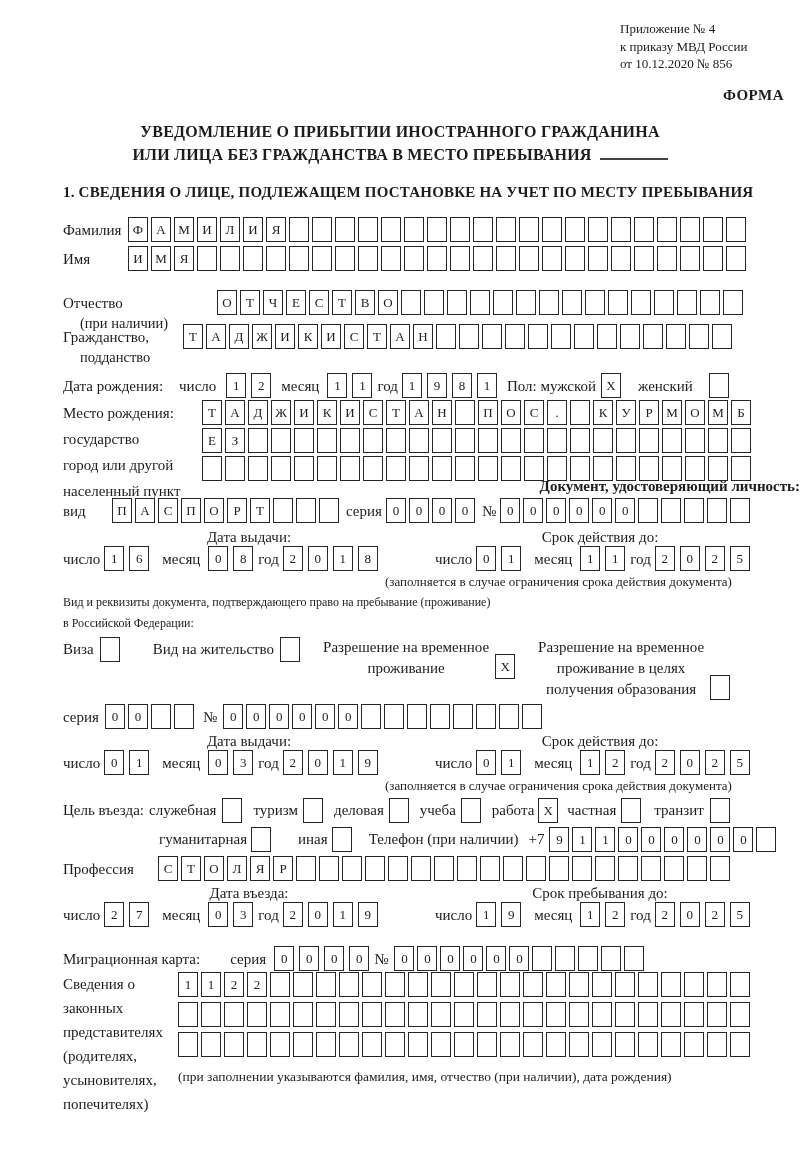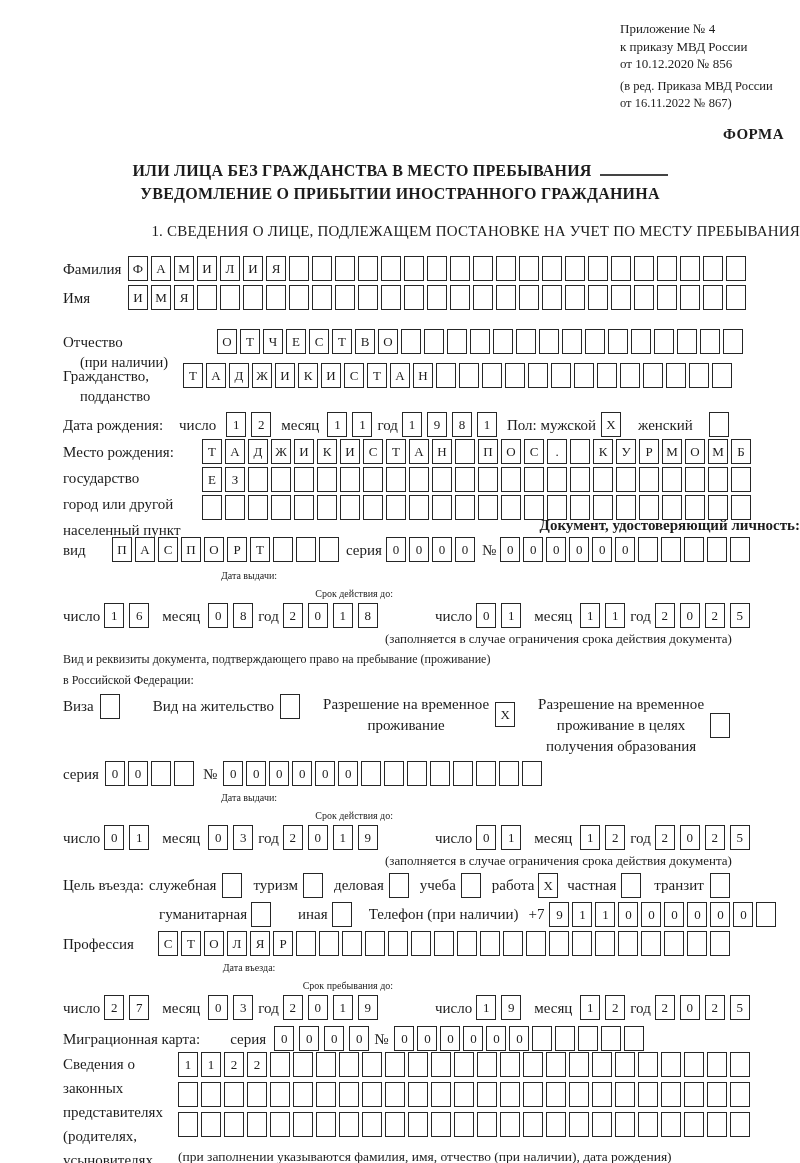--- a/index.html
+++ b/index.html
@@ -4,81 +4,77 @@
 <style>
   html,body{margin:0;padding:0;background:#888;}
   .page{width:800px;height:1163px;background:#fff;color:#1c1c1c;position:relative;overflow:hidden;
         font-family:"Liberation Serif","DejaVu Serif",serif;margin:0 auto;box-sizing:border-box;}
   
   .annex{padding-top:20px;margin-left:620px;font-size:13px;line-height:17.5px;}
   .annex .edit{margin-top:5px;font-size:12.5px;line-height:17px;}
   .forma{margin-top:14px;text-align:right;padding-right:16px;font-weight:bold;font-size:15px;letter-spacing:.5px;}
   .title{margin-top:16px;text-align:center;font-weight:bold;font-size:16px;line-height:23px;letter-spacing:.2px;}
   .blankline{display:inline-block;width:68px;border-bottom:2px solid #444;height:14px;margin-left:8px;}
-  .sec{margin:18px 0 0 63px;font-weight:normal;font-size:15px;letter-spacing:.2px;text-align:right;}
+  .sec{margin:18px 0 0 63px;font-weight:bold;font-size:15px;letter-spacing:.2px;}
   
   .row{display:flex;align-items:flex-start;margin-left:63px;position:relative;}
   .lbl{font-size:15px;line-height:26px;white-space:nowrap;flex:none;}
   .sub{position:absolute;left:17px;top:24px;font-size:14.5px;line-height:18px;white-space:nowrap;}
   .lblcol{flex:none;font-size:15px;line-height:26px;}
   
   .cells{display:inline-flex;flex:none;}
   .cell{width:18px;height:23px;border:1.7px solid #262626;margin-right:3px;flex:none;background:#fff;
         display:inline-flex;align-items:center;justify-content:center;font-size:13px;line-height:1;}
   .sp .cell{margin-right:5px;}
   .boxrow{margin-bottom:3px;}
   .boxrow31{margin-bottom:5px;}
   
   .w-sur{width:65px}.w-pat{width:154px}.w-cit{width:120px}.w-bp{width:139px}.w-prof{width:95px}.w-rep{width:115px}
   
   .inlbl{font-size:15px;line-height:26px;white-space:nowrap;flex:none;}
   .ml4{margin-left:4px}.ml5{margin-left:5px}.ml6{margin-left:6px}.ml8{margin-left:8px}.ml10{margin-left:10px}
   .ml12{margin-left:24px}.ml14{margin-left:14px}.ml16{margin-left:16px}.ml20{margin-left:20px}.ml30{margin-left:30px}
   .center-h{margin-top:-26px;text-align:right;font-weight:bold;font-size:15px;}
   
-  .dtitles{display:flex;margin-left:63px;font-size:10px;line-height:18px;flex-direction:column;}
+  .dtitles{display:flex;margin-left:63px;font-size:15px;line-height:18px;}
   .dt-left{width:372px;text-align:center;flex:none;}
-  .dt-right{width:330px;text-align:right;flex:none;}
+  .dt-right{width:330px;text-align:center;flex:none;}
   .drow{display:flex;margin-left:63px;}
   .dgroup{display:flex;align-items:flex-start;width:372px;flex:none;}
   .dgroup.g2{width:330px;}
   .fillnote{font-size:13px;line-height:16px;margin:2px 0 0 385px;}
   .intro{margin:2px 0 0 63px;font-size:12px;line-height:21px;}
   
   .res-row{display:flex;align-items:flex-start;margin:3px 0 0 63px;}
-  .opt{display:flex;align-items:center;}
+  .opt{display:flex;align-items:flex-end;}
   .olbl{font-size:15px;line-height:21px;white-space:nowrap;}
   .olbl.one{line-height:25px;}
   .opt .cells{margin-left:6px;margin-top:0;}
   .optlines{text-align:center;}
   
   .prow{display:flex;align-items:flex-start;margin-left:63px;}
   .prow .inlbl{line-height:25px;}
   .note-bottom{font-size:13.5px;line-height:17px;margin-top:6px;}
 </style>
 </head>
 <body>
 
 <div class="page">
 
   <div class="annex">
     <div>Приложение № 4</div>
     <div>к приказу МВД России</div>
     <div>от 10.12.2020 № 856</div>
-    <div class="edit">
-      <div>(в ред. Приказа МВД России</div>
-      <div>от 16.11.2022 № 867)</div>
-    </div>
   </div>
 
   <div class="forma">ФОРМА</div>
 
   <div class="title">
+    <div>УВЕДОМЛЕНИЕ О ПРИБЫТИИ ИНОСТРАННОГО ГРАЖДАНИНА</div>
     <div><span>ИЛИ ЛИЦА БЕЗ ГРАЖДАНСТВА В МЕСТО ПРЕБЫВАНИЯ</span><span class="blankline"></span></div>
-    <div>УВЕДОМЛЕНИЕ О ПРИБЫТИИ ИНОСТРАННОГО ГРАЖДАНИНА</div>
   </div>
 
   <div class="sec">1. СВЕДЕНИЯ О ЛИЦЕ, ПОДЛЕЖАЩЕМ ПОСТАНОВКЕ НА УЧЕТ ПО МЕСТУ ПРЕБЫВАНИЯ</div>
 
   <div class="row" style="margin-top:16px">
     <div class="lbl w-sur">Фамилия</div>
     <div class="cells">
         <span class="cell">Ф</span>
         <span class="cell">А</span>
         <span class="cell">М</span>
@@ -642,21 +638,21 @@
       <div class="inlbl">год</div>
       <div class="cells sp ml4">
           <span class="cell">2</span>
           <span class="cell">0</span>
           <span class="cell">2</span>
           <span class="cell">5</span>
         </div>
     </div>
   </div>
 
-  <div class="row" style="margin-top:5px">
+  <div class="row" style="margin-top:18px">
     <div class="inlbl">Миграционная карта:</div>
     <div class="inlbl ml30">серия</div>
     <div class="cells sp ml8">
         <span class="cell">0</span>
         <span class="cell">0</span>
         <span class="cell">0</span>
         <span class="cell">0</span>
       </div>
     <div class="inlbl">№</div>
     <div class="cells ml6">

